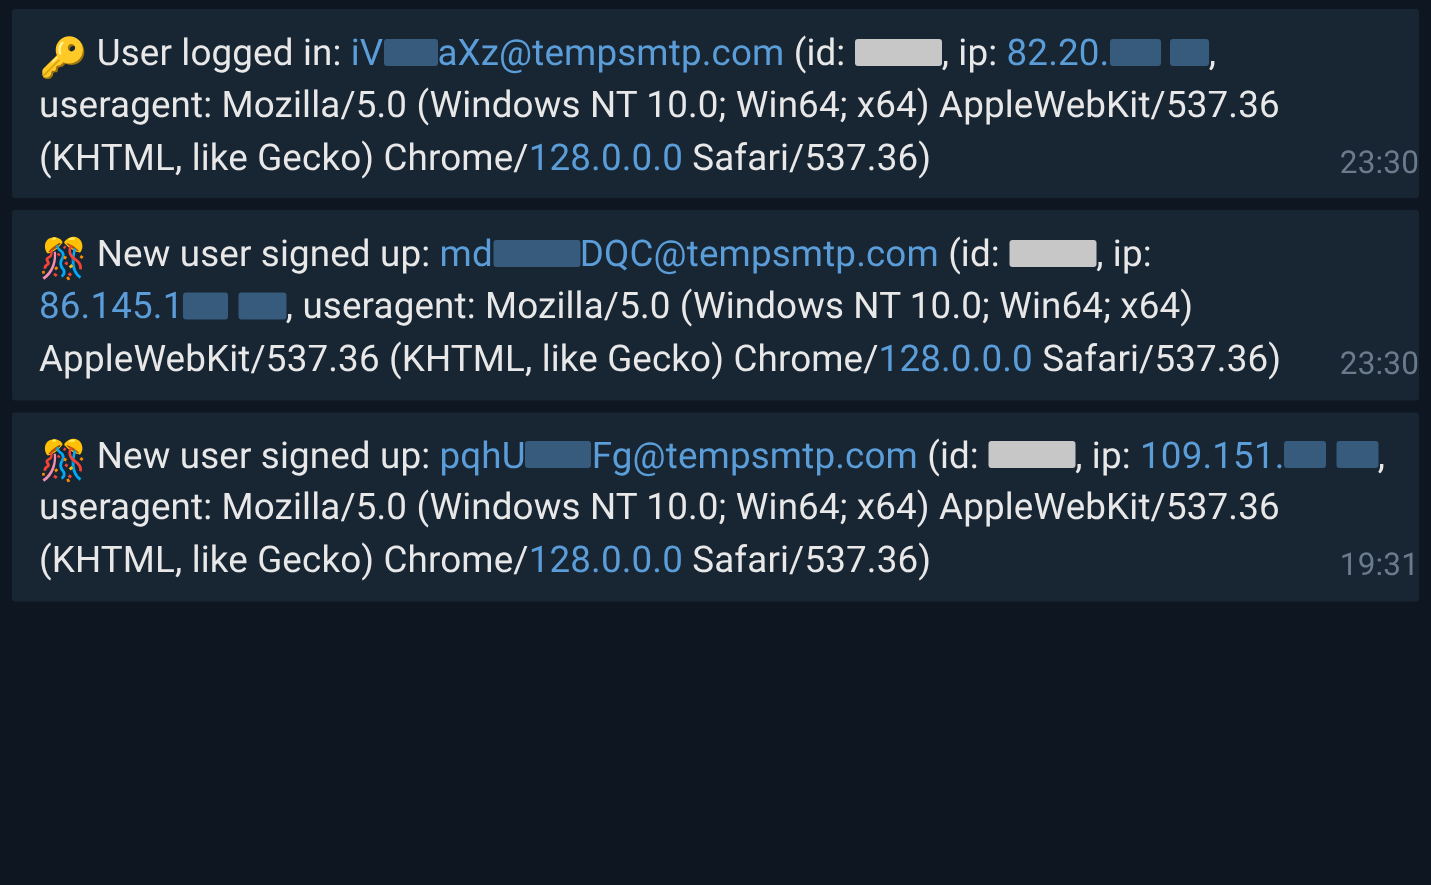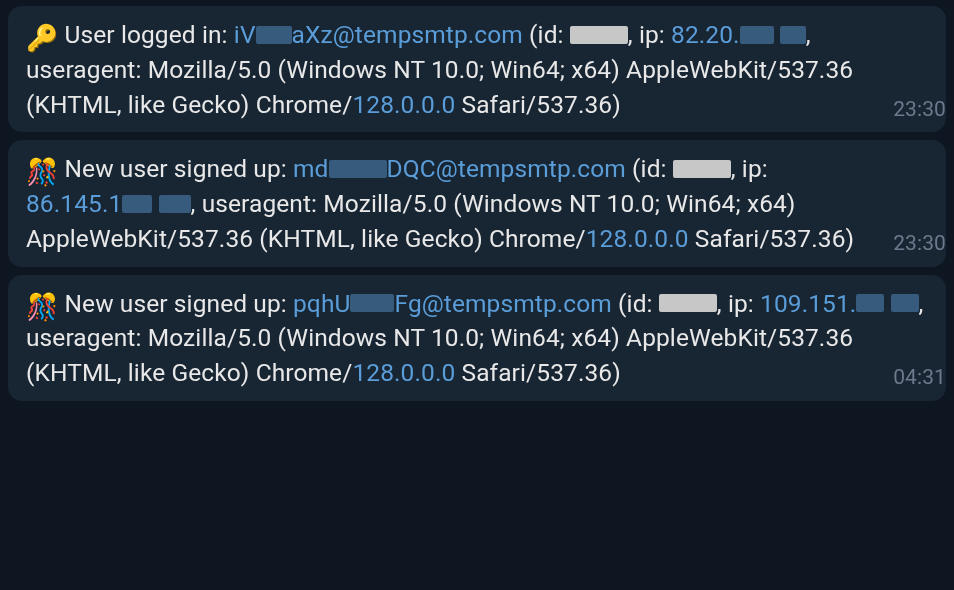--- a/index.html
+++ b/index.html
@@ -6,21 +6,21 @@
   body {
     background: #0e1621;
     font-family: -apple-system, BlinkMacSystemFont, "Segoe UI", Roboto, Helvetica, Arial, sans-serif;
     width: 954px;
     height: 590px;
     padding: 6px 8px;
     color: #e8e8e8;
   }
   .msg {
     background: #182533;
-    border-radius: 14px;
+    border-radius: 2px;
     padding: 12px 18px 10px 18px;
     margin-bottom: 8px;
     position: relative;
     font-size: 24.5px;
     line-height: 1.42;
     letter-spacing: 0.1px;
   }
   .msg-text {
     word-wrap: break-word;
     padding-right: 0;
@@ -69,14 +69,14 @@
   <div class="msg-text">
     <span class="emoji">🎊</span><span>New user signed up: </span><a class="link" href="#"><span>md</span><span class="redact link-col" style="width:58px"></span><span>DQC@tempsmtp.com</span></a><span> (id: </span><span class="redact light" style="width:58px"></span><span>, ip: </span><a class="link nowrap" href="#"><span>86.145.1</span><span class="redact link-col" style="width:30px"></span>&nbsp;<span class="redact link-col" style="width:32px"></span></a><span>, useragent: Mozilla/5.0 (Windows NT 10.0; Win64; x64) AppleWebKit/537.36 (KHTML, like Gecko) Chrome/</span><a class="link" href="#">128.0.0.0</a><span> Safari/537.36)</span>
   </div>
   <div class="timestamp">23:30</div>
 </div>
 
 <div class="msg">
   <div class="msg-text">
     <span class="emoji">🎊</span><span>New user signed up: </span><a class="link" href="#"><span>pqhU</span><span class="redact link-col" style="width:44px"></span><span>Fg@tempsmtp.com</span></a><span> (id: </span><span class="redact light" style="width:58px"></span><span>, ip: </span><a class="link nowrap" href="#"><span>109.151.</span><span class="redact link-col" style="width:28px"></span>&nbsp;<span class="redact link-col" style="width:28px"></span></a><span>, useragent: Mozilla/5.0 (Windows NT 10.0; Win64; x64) AppleWebKit/537.36 (KHTML, like Gecko) Chrome/</span><a class="link" href="#">128.0.0.0</a><span> Safari/537.36)</span>
   </div>
-  <div class="timestamp">04:31</div>
+  <div class="timestamp">19:31</div>
 </div>
 
 </body></html>

